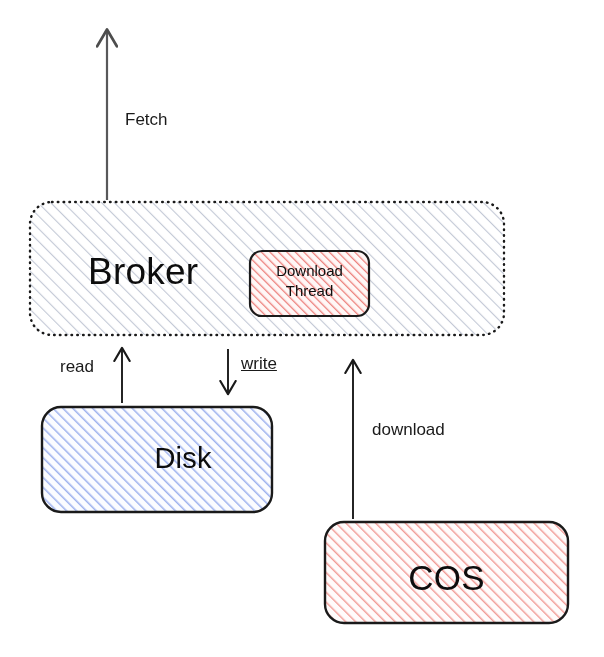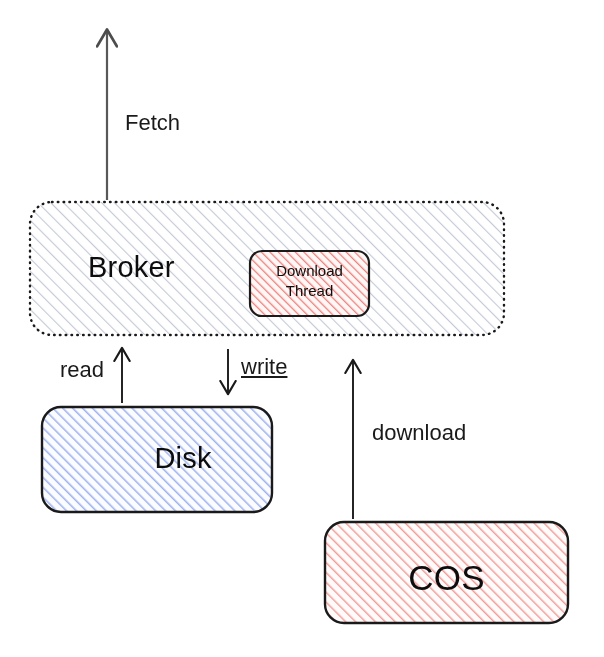--- a/index.html
+++ b/index.html
@@ -32,27 +32,27 @@
     color: #0d0d0d;
     white-space: pre;
     text-align: center;
     line-height: 1.18;
     pointer-events: none;
   }
   .edge-label {
     position: absolute;
     color: #1a1a1a;
     white-space: pre;
-    font-size: 22px;
+    font-size: 17px;
     line-height: 1.1;
   }
   #label-broker {
     left: 88px;
     top: 250px;
-    font-size: 29px;
+    font-size: 37px;
     letter-spacing: 0.2px;
   }
   #label-disk {
     left: 0;
     top: 441px;
     width: 314px;
     font-size: 29px;
     letter-spacing: 0.2px;
     padding-left: 26px;
   }

